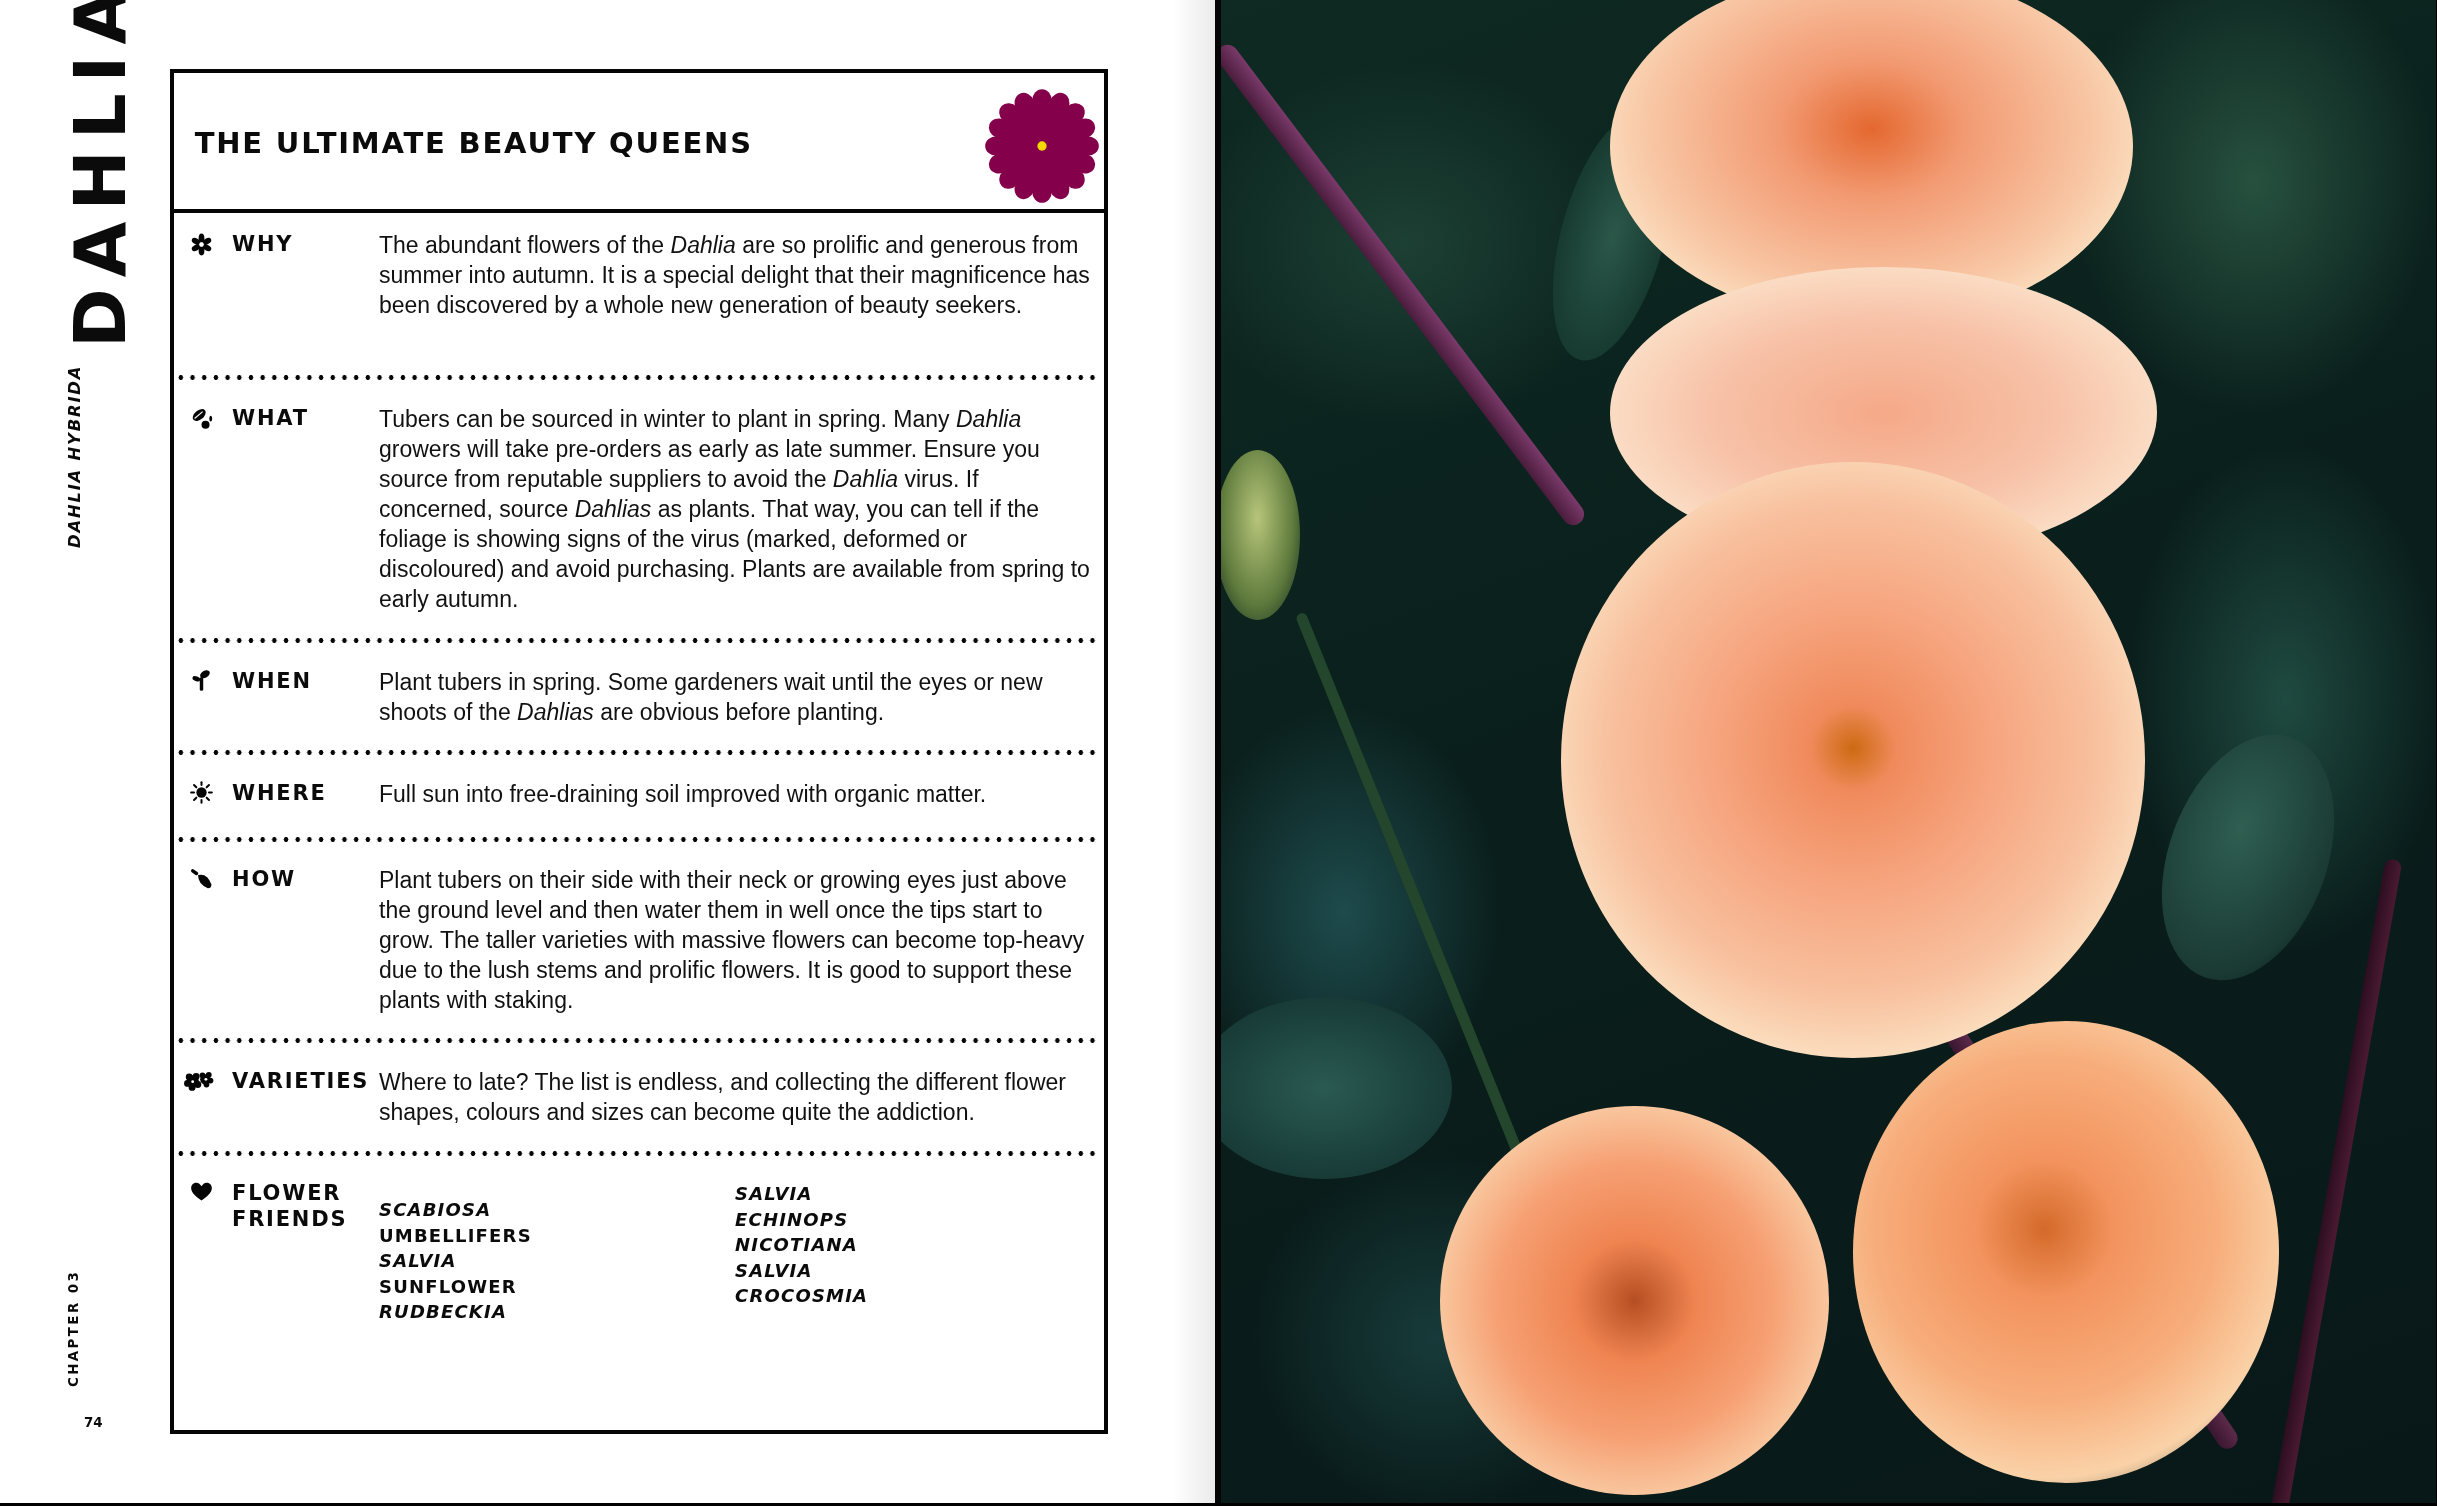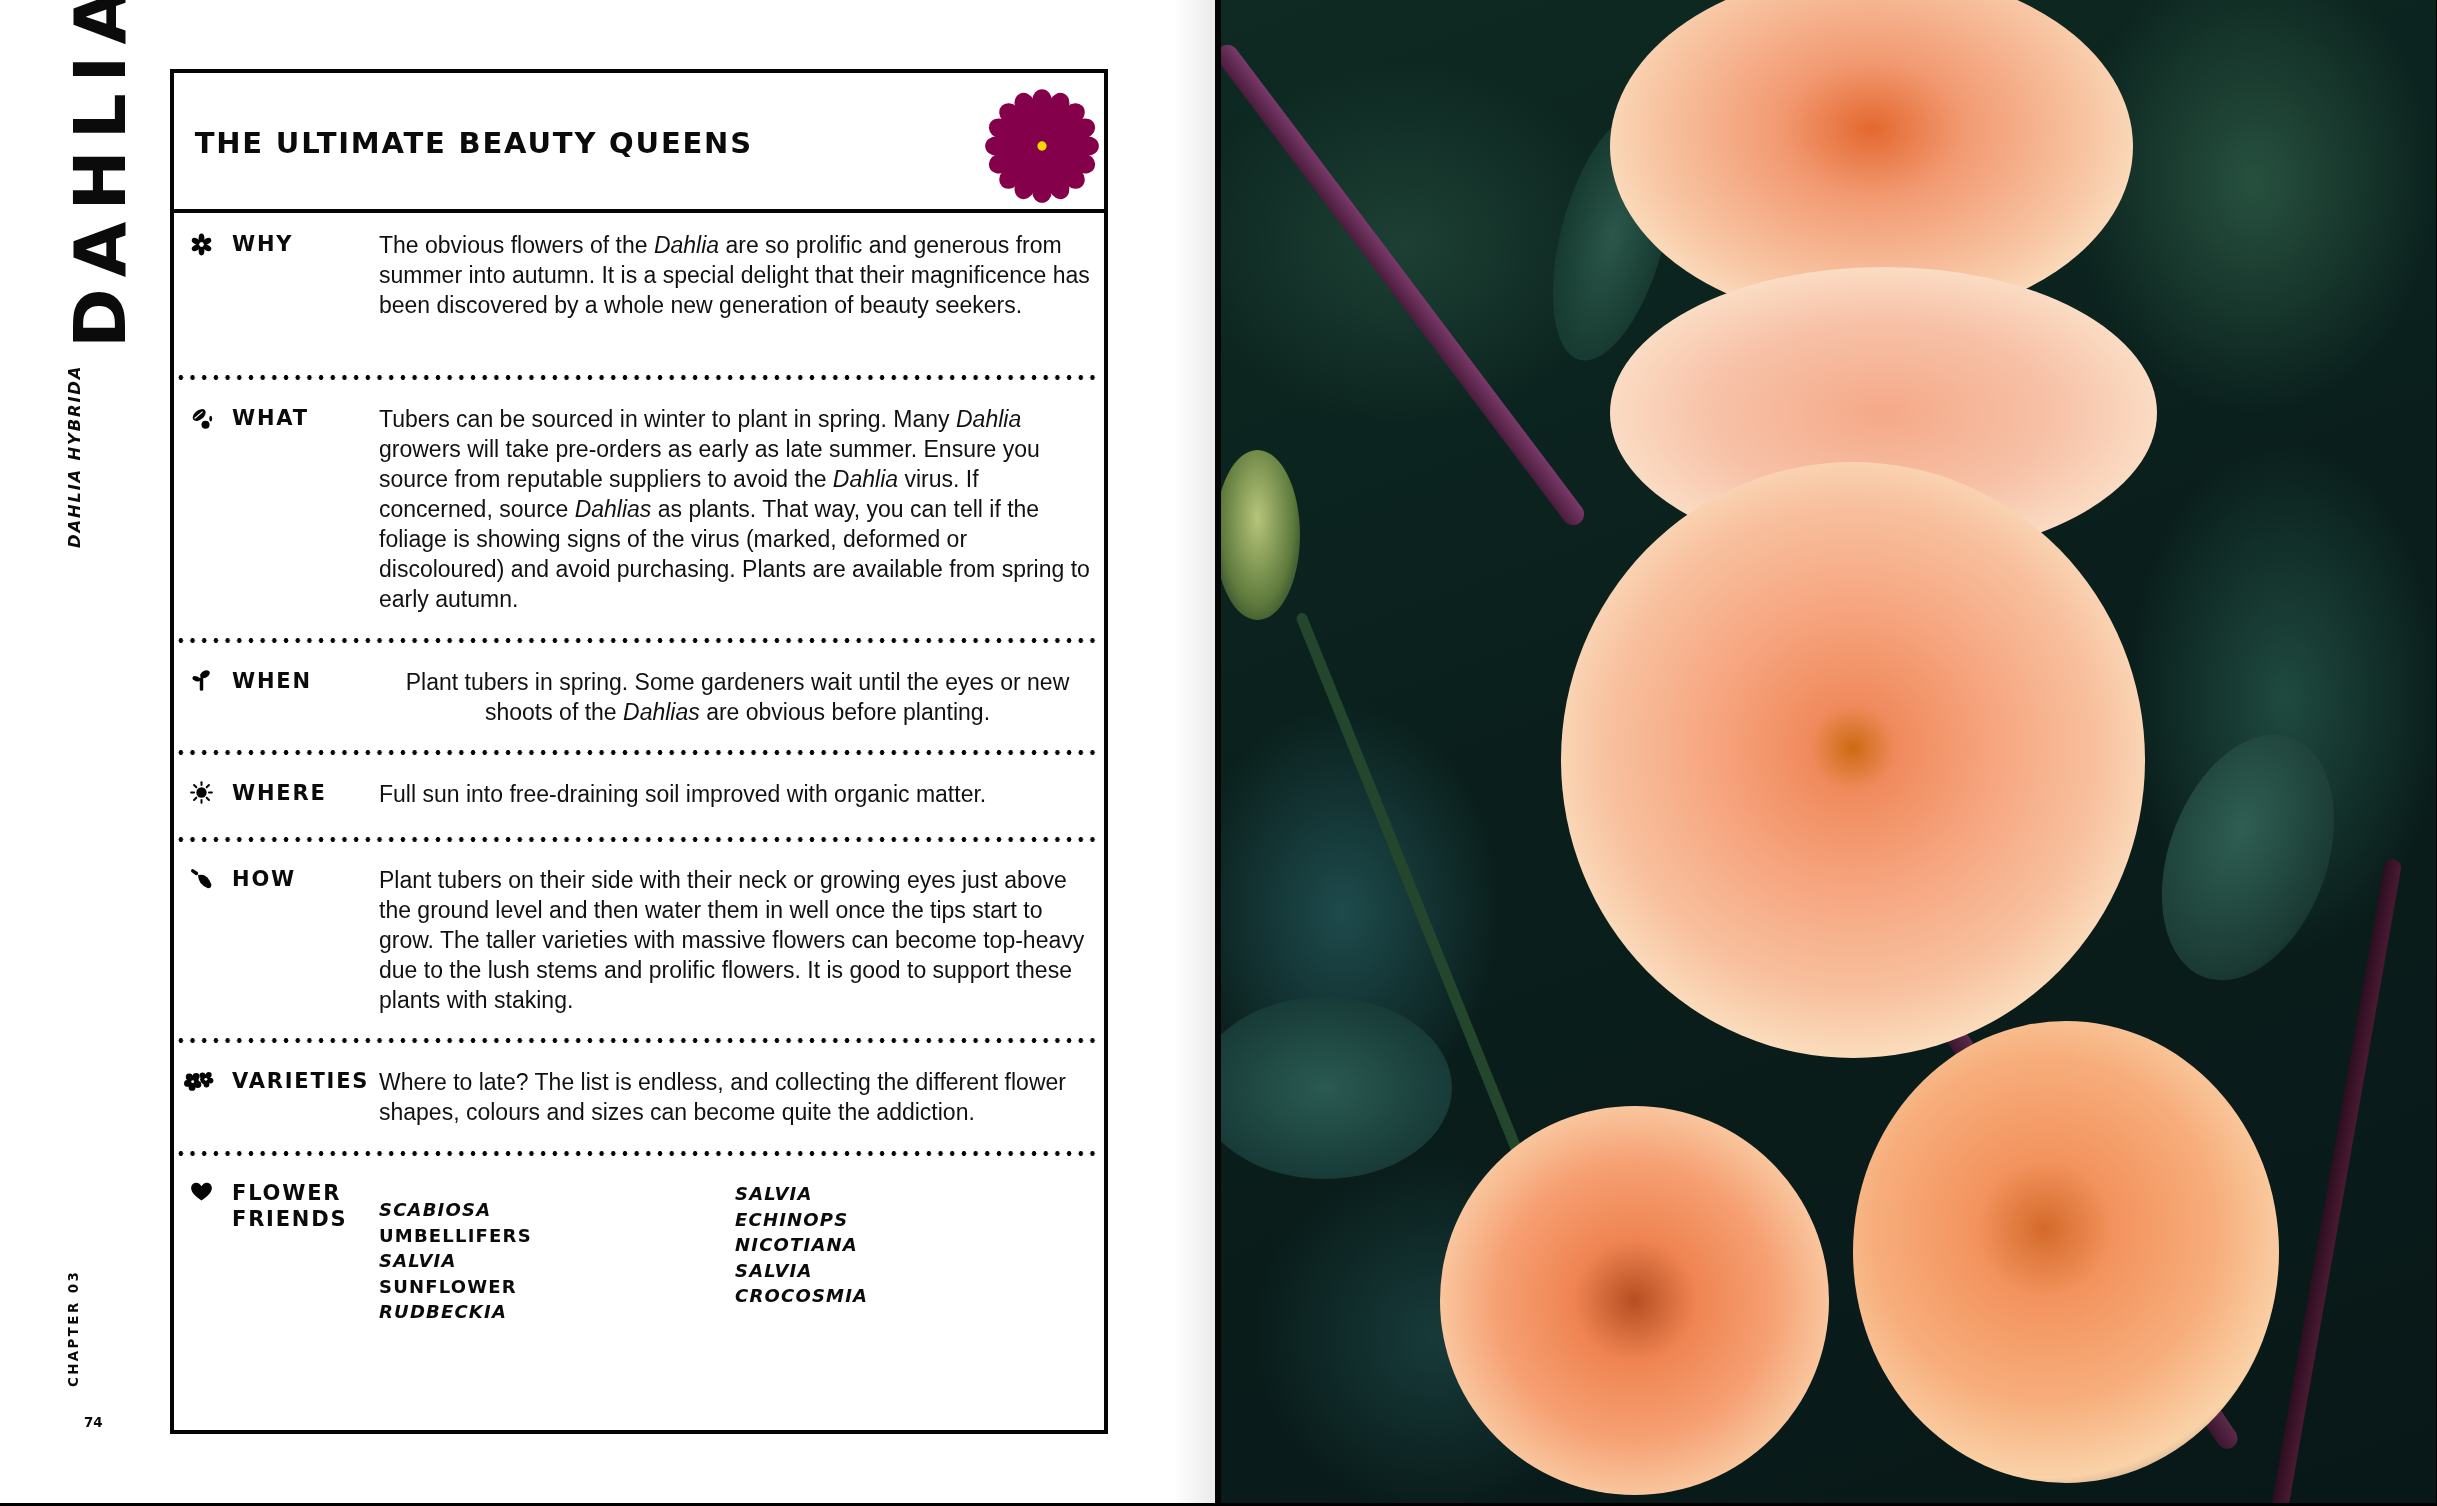--- a/index.html
+++ b/index.html
@@ -135,21 +135,21 @@
           <ellipse cx="0" cy="-11" rx="5" ry="8" transform="rotate(60)"></ellipse>
           <ellipse cx="0" cy="-11" rx="5" ry="8" transform="rotate(120)"></ellipse>
           <ellipse cx="0" cy="-11" rx="5" ry="8" transform="rotate(180)"></ellipse>
           <ellipse cx="0" cy="-11" rx="5" ry="8" transform="rotate(240)"></ellipse>
           <ellipse cx="0" cy="-11" rx="5" ry="8" transform="rotate(300)"></ellipse>
         </g>
         <circle r="4" fill="#fff"></circle>
       </svg>
       <div class="row-label" style="top:0;">WHY</div>
       <div class="row-body" style="top:-2.4px;">
-          <p><span>The obvious flowers of the </span><em>Dahlia</em><span> are so prolific and generous from summer into autumn. It is a special delight that their magnificence has been discovered by a whole new generation of beauty seekers.</span></p>
+          <p><span>The abundant flowers of the </span><em>Dahlia</em><span> are so prolific and generous from summer into autumn. It is a special delight that their magnificence has been discovered by a whole new generation of beauty seekers.</span></p>
         </div>
     </div>
     <div class="dots" style="top:302px;"></div>
 
     <div class="row" style="top:333px;">
       <svg class="row-icon" style="top:1.2px;" viewBox="0 0 40 40">
         <g fill="#050505">
           <ellipse cx="16" cy="14" rx="13" ry="8" transform="rotate(-40 16 14)"></ellipse>
           <circle cx="27" cy="31" r="7"></circle>
           <ellipse cx="36" cy="20" rx="2.5" ry="5"></ellipse>
@@ -165,21 +165,21 @@
 
     <div class="row" style="top:596px;">
       <svg class="row-icon" style="top:0;" viewBox="0 0 40 40">
         <g fill="#050505">
           <rect x="17" y="14" width="6" height="24" rx="3"></rect>
           <ellipse cx="26" cy="9" rx="9" ry="6" transform="rotate(-30 26 9)"></ellipse>
           <ellipse cx="11" cy="17" rx="7" ry="4" transform="rotate(20 11 17)"></ellipse>
         </g>
       </svg>
       <div class="row-label" style="top:0;">WHEN</div>
-      <div class="row-body" style="top:-2.4px;text-align:center;">
+      <div class="row-body" style="top:-2.4px;">
           <p><span>Plant tubers in spring. Some gardeners wait until the eyes or new shoots of the </span><em>Dahlias</em><span> are obvious before planting.</span></p>
         </div>
     </div>
     <div class="dots" style="top:677px;"></div>
 
     <div class="row" style="top:708px;">
       <svg class="row-icon" style="top:0;" viewBox="-20 -20 40 40">
         <g fill="#050505">
           <circle r="9"></circle>
           <g stroke="#050505" stroke-width="3.5" stroke-linecap="round">

